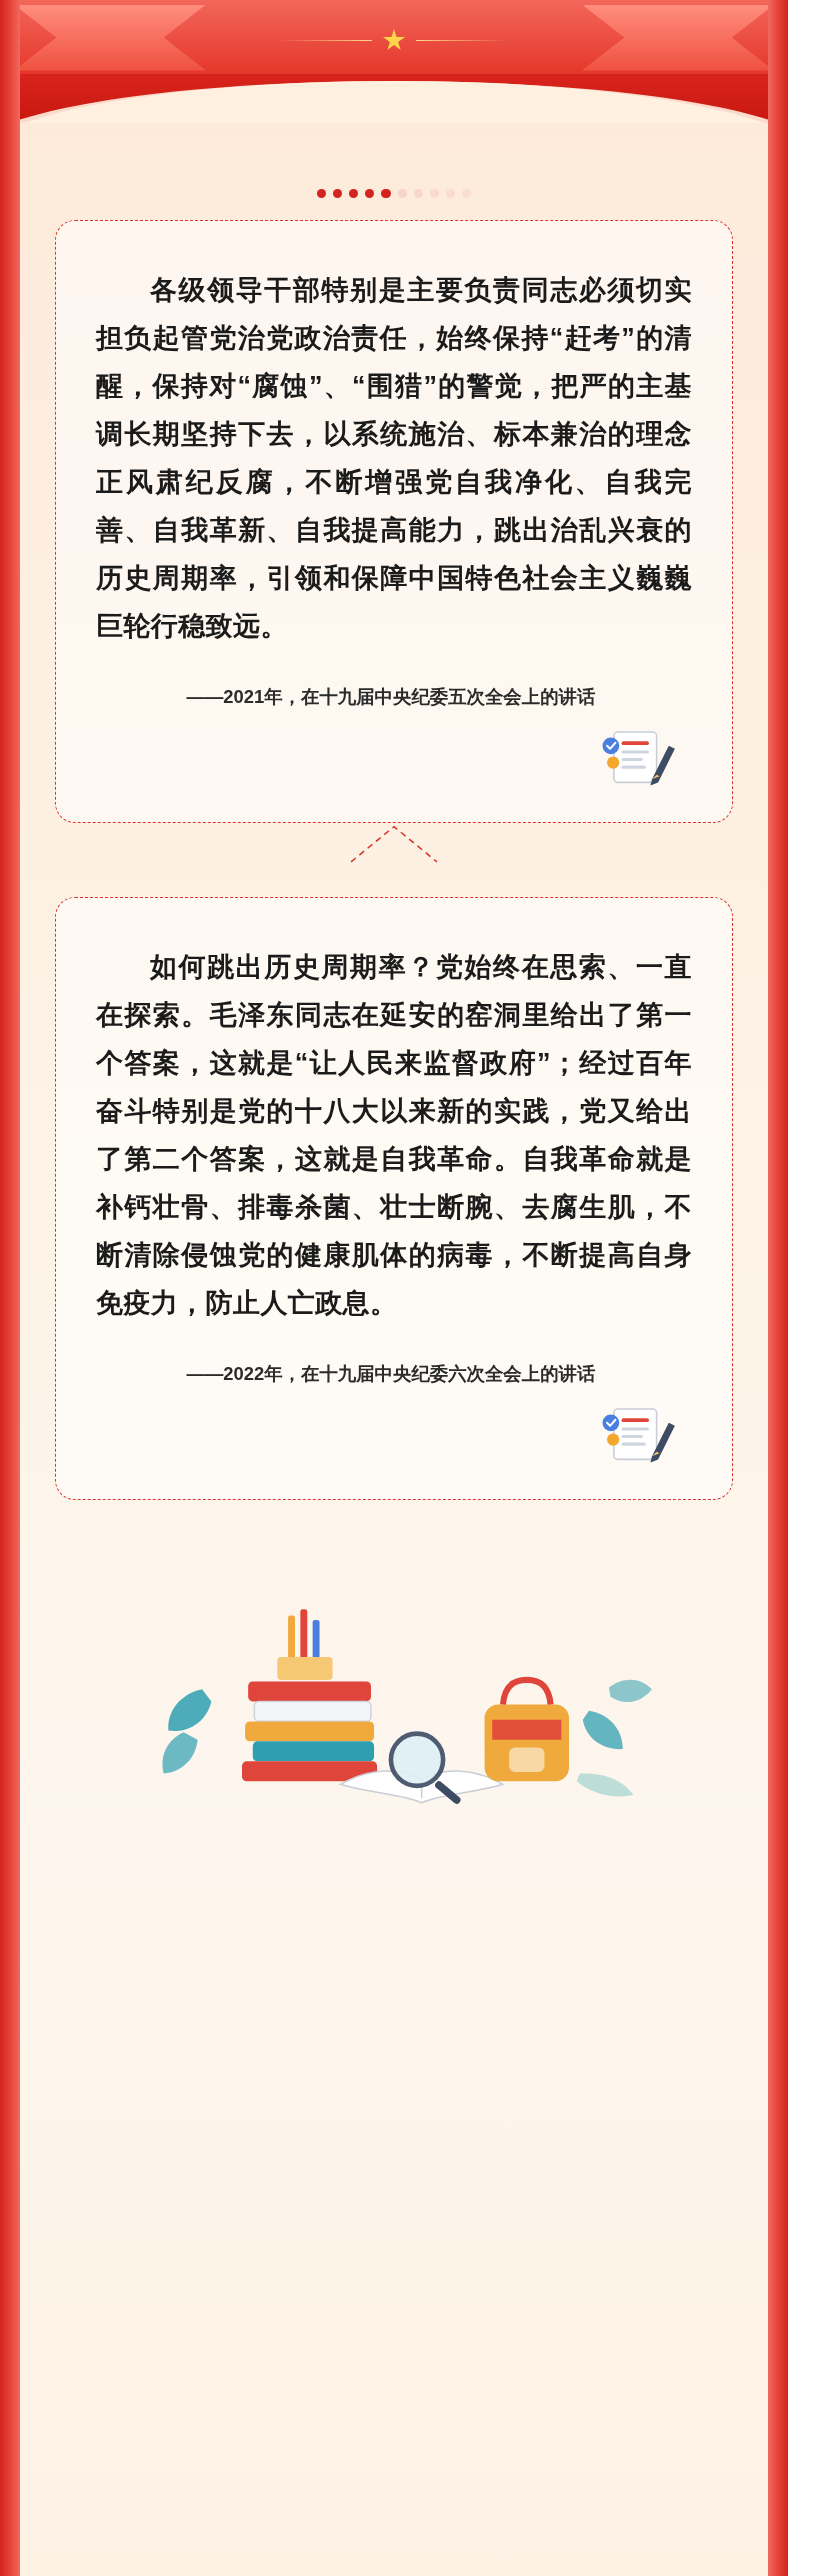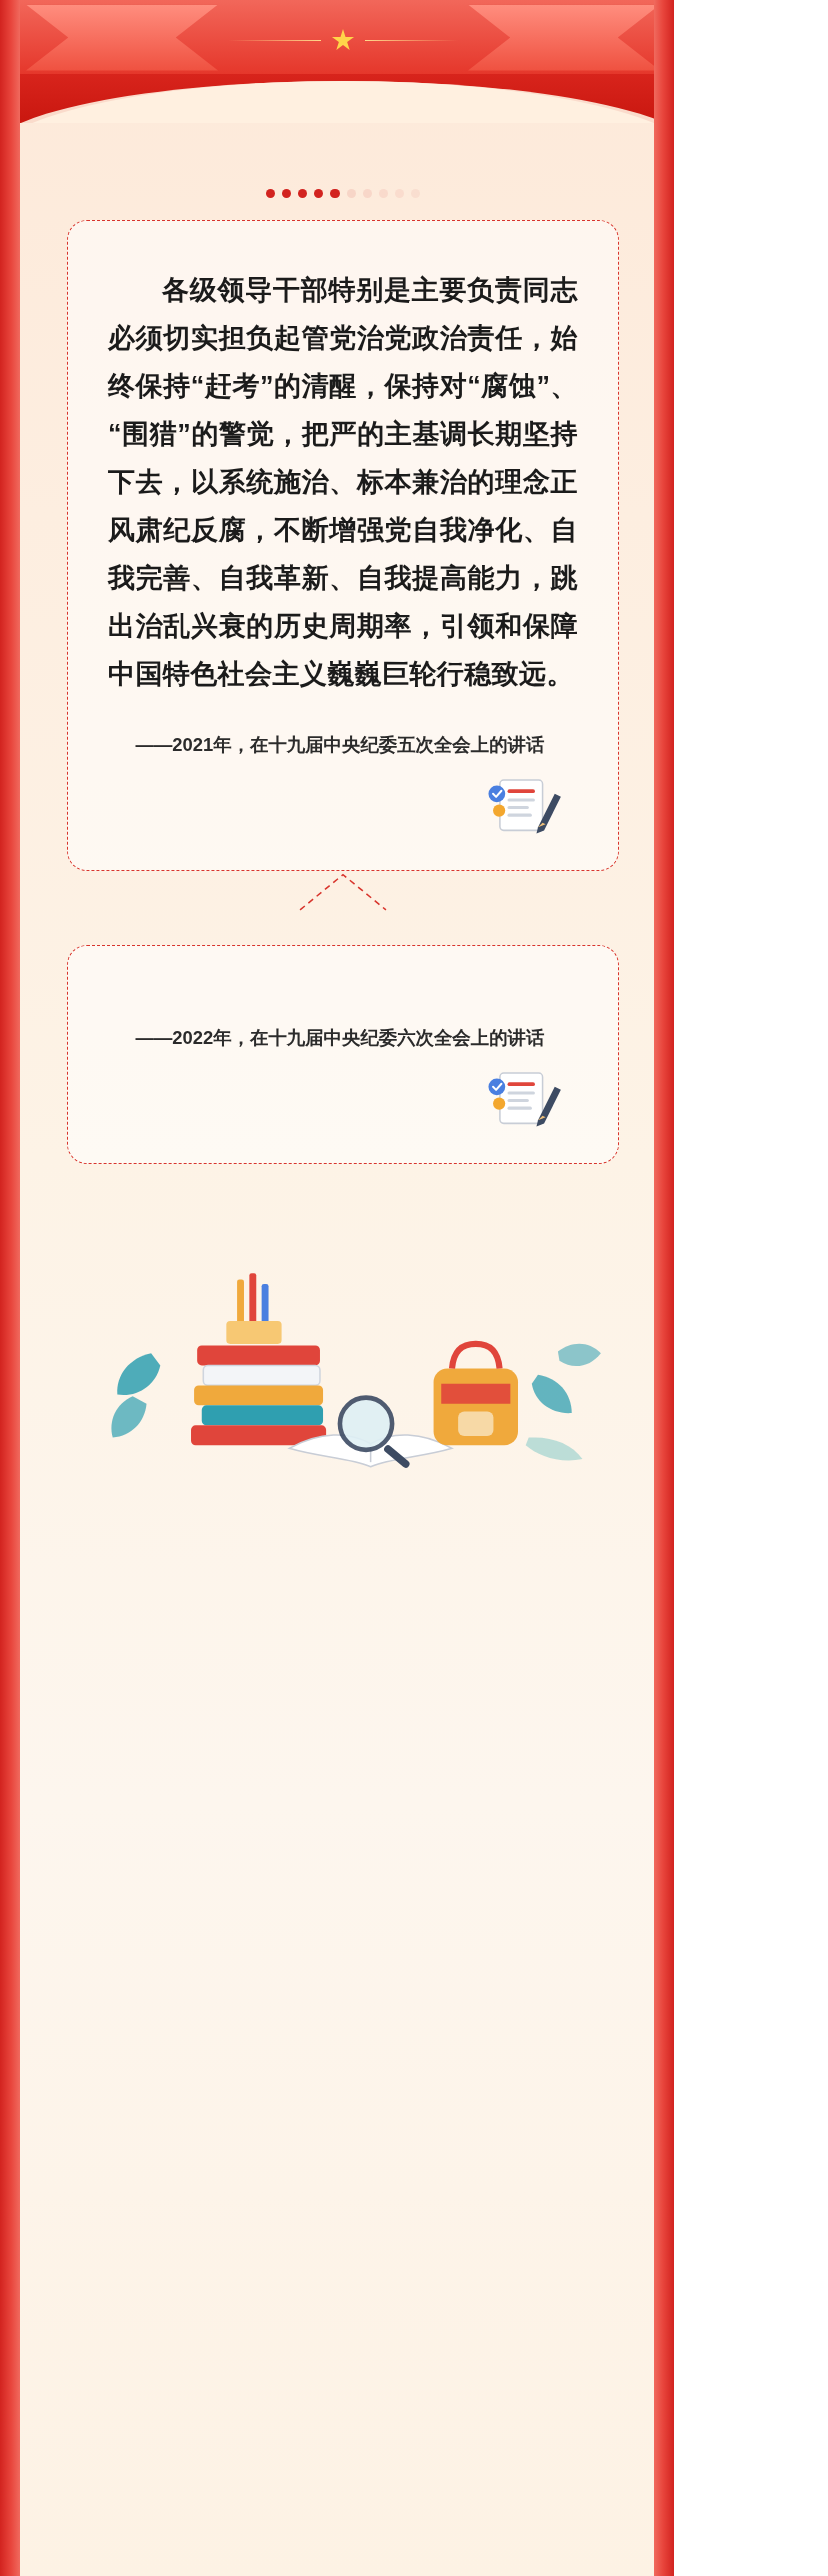--- a/index.html
+++ b/index.html
@@ -6,26 +6,25 @@
     margin: 0;
     padding: 0;
     background: #ffffff;
   }
   body {
     width: 829px;
     font-family: "Liberation Sans", "DejaVu Sans", sans-serif;
   }
   .page {
     position: relative;
-    width: 674px;
+    width: 788px;
     min-height: 2576px;
     background: linear-gradient(180deg, #fde9d9 0%, #fdeee0 20%, #fdf3e6 45%, #fdf6ee 70%, #fdf2e4 100%);
     box-sizing: border-box;
     overflow: hidden;
-    padding-left: 12px;
   }
   
   .rail {
     position: absolute;
     top: 0;
     bottom: 0;
     width: 20px;
     background: linear-gradient(90deg, #d2231f 0%, #e8453c 55%, #f06a5e 100%);
     z-index: 5;
   }
@@ -234,20 +233,21 @@
           <path d="M76 70l10-4-4-2z" fill="#f0c27a"></path>
         </svg>
       </div>
 
       <svg class="connector" viewBox="0 0 120 56" style="bottom:-43px;">
         <path d="M4 52 L60 6 L116 52" fill="none" stroke="#d8342c" stroke-width="2" stroke-dasharray="8 6"></path>
       </svg>
     </div>
 
     <div class="card">
+      <p class="body">如何跳出历史周期率？党始终在思索、一直在探索。毛泽东同志在延安的窑洞里给出了第一个答案，这就是“让人民来监督政府”；经过百年奋斗特别是党的十八大以来新的实践，党又给出了第二个答案，这就是自我革命。自我革命就是补钙壮骨、排毒杀菌、壮士断腕、去腐生肌，不断清除侵蚀党的健康肌体的病毒，不断提高自身免疫力，防止人亡政息。</p>
       <div class="source">——2022年，在十九届中央纪委六次全会上的讲话</div>
       <div class="card-icon">
         <svg width="84" height="64" viewBox="0 0 110 84" aria-hidden="true">
           <rect x="26" y="8" width="56" height="66" rx="5" fill="#ffffff" stroke="#c8cdd6" stroke-width="2"></rect>
           <rect x="36" y="20" width="36" height="5" rx="2.5" fill="#e0453b"></rect>
           <rect x="36" y="32" width="36" height="4" rx="2" fill="#cfd5de"></rect>
           <rect x="36" y="42" width="28" height="4" rx="2" fill="#cfd5de"></rect>
           <rect x="36" y="52" width="32" height="4" rx="2" fill="#cfd5de"></rect>
           <circle cx="22" cy="26" r="11" fill="#4a7fe0"></circle>
           <path d="M17 26l4 4 7-8" stroke="#fff" stroke-width="2.6" fill="none" stroke-linecap="round" stroke-linejoin="round"></path>

